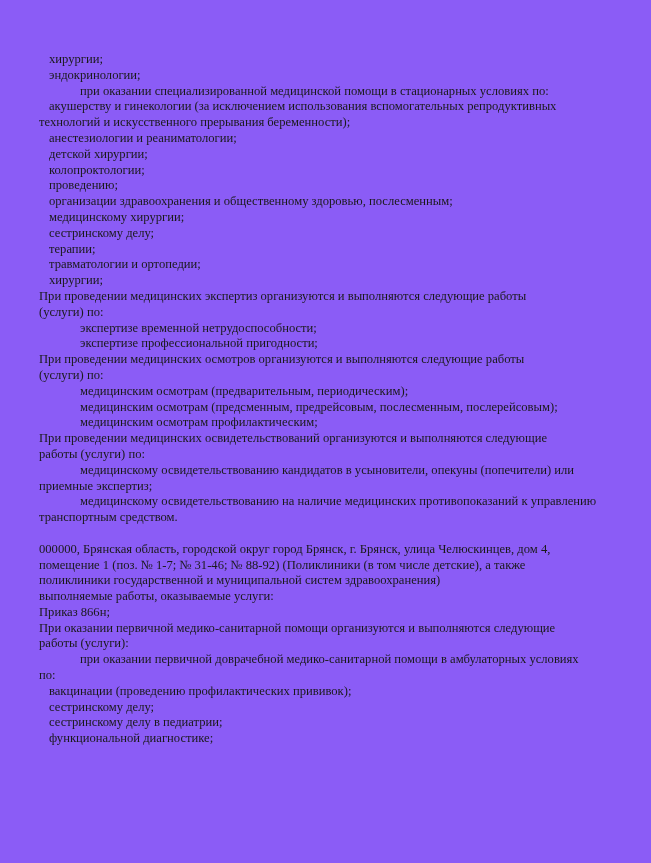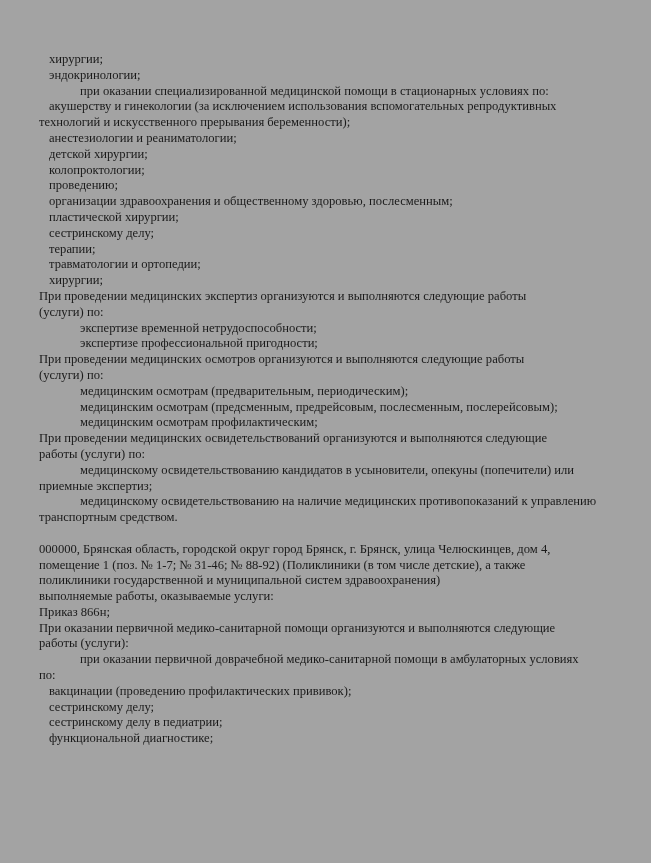--- a/index.html
+++ b/index.html
@@ -32,33 +32,33 @@
     white-space: pre;
     min-height: 15.8px;
   }
   .ind-0 { padding-left: 0; }
   .ind-1 { padding-left: 5px; margin-left: 36px; }
   .ind-2 { padding-left: 10px; }
 </style>
 </head>
 <body>
 
-<div class="page" style="background: #a3a3a3;">
+<div class="page" style="background: #8b5cf6;">
   <div class="text-block" id="doc-lines" style="color: rgb(26, 26, 26);">
       <div class="doc-line ind-2">хирургии;</div>
       <div class="doc-line ind-2">эндокринологии;</div>
       <div class="doc-line ind-1">при оказании специализированной медицинской помощи в стационарных условиях по:</div>
       <div class="doc-line ind-2">акушерству и гинекологии (за исключением использования вспомогательных репродуктивных</div>
       <div class="doc-line ind-0">технологий и искусственного прерывания беременности);</div>
       <div class="doc-line ind-2">анестезиологии и реаниматологии;</div>
       <div class="doc-line ind-2">детской хирургии;</div>
       <div class="doc-line ind-2">колопроктологии;</div>
       <div class="doc-line ind-2">проведению;</div>
       <div class="doc-line ind-2">организации здравоохранения и общественному здоровью, послесменным;</div>
-      <div class="doc-line ind-2">пластической хирургии;</div>
+      <div class="doc-line ind-2">медицинскому хирургии;</div>
       <div class="doc-line ind-2">сестринскому делу;</div>
       <div class="doc-line ind-2">терапии;</div>
       <div class="doc-line ind-2">травматологии и ортопедии;</div>
       <div class="doc-line ind-2">хирургии;</div>
       <div class="doc-line ind-0">При проведении медицинских экспертиз организуются и выполняются следующие работы</div>
       <div class="doc-line ind-0">(услуги) по:</div>
       <div class="doc-line ind-1">экспертизе временной нетрудоспособности;</div>
       <div class="doc-line ind-1">экспертизе профессиональной пригодности;</div>
       <div class="doc-line ind-0">При проведении медицинских осмотров организуются и выполняются следующие работы</div>
       <div class="doc-line ind-0">(услуги) по:</div>

